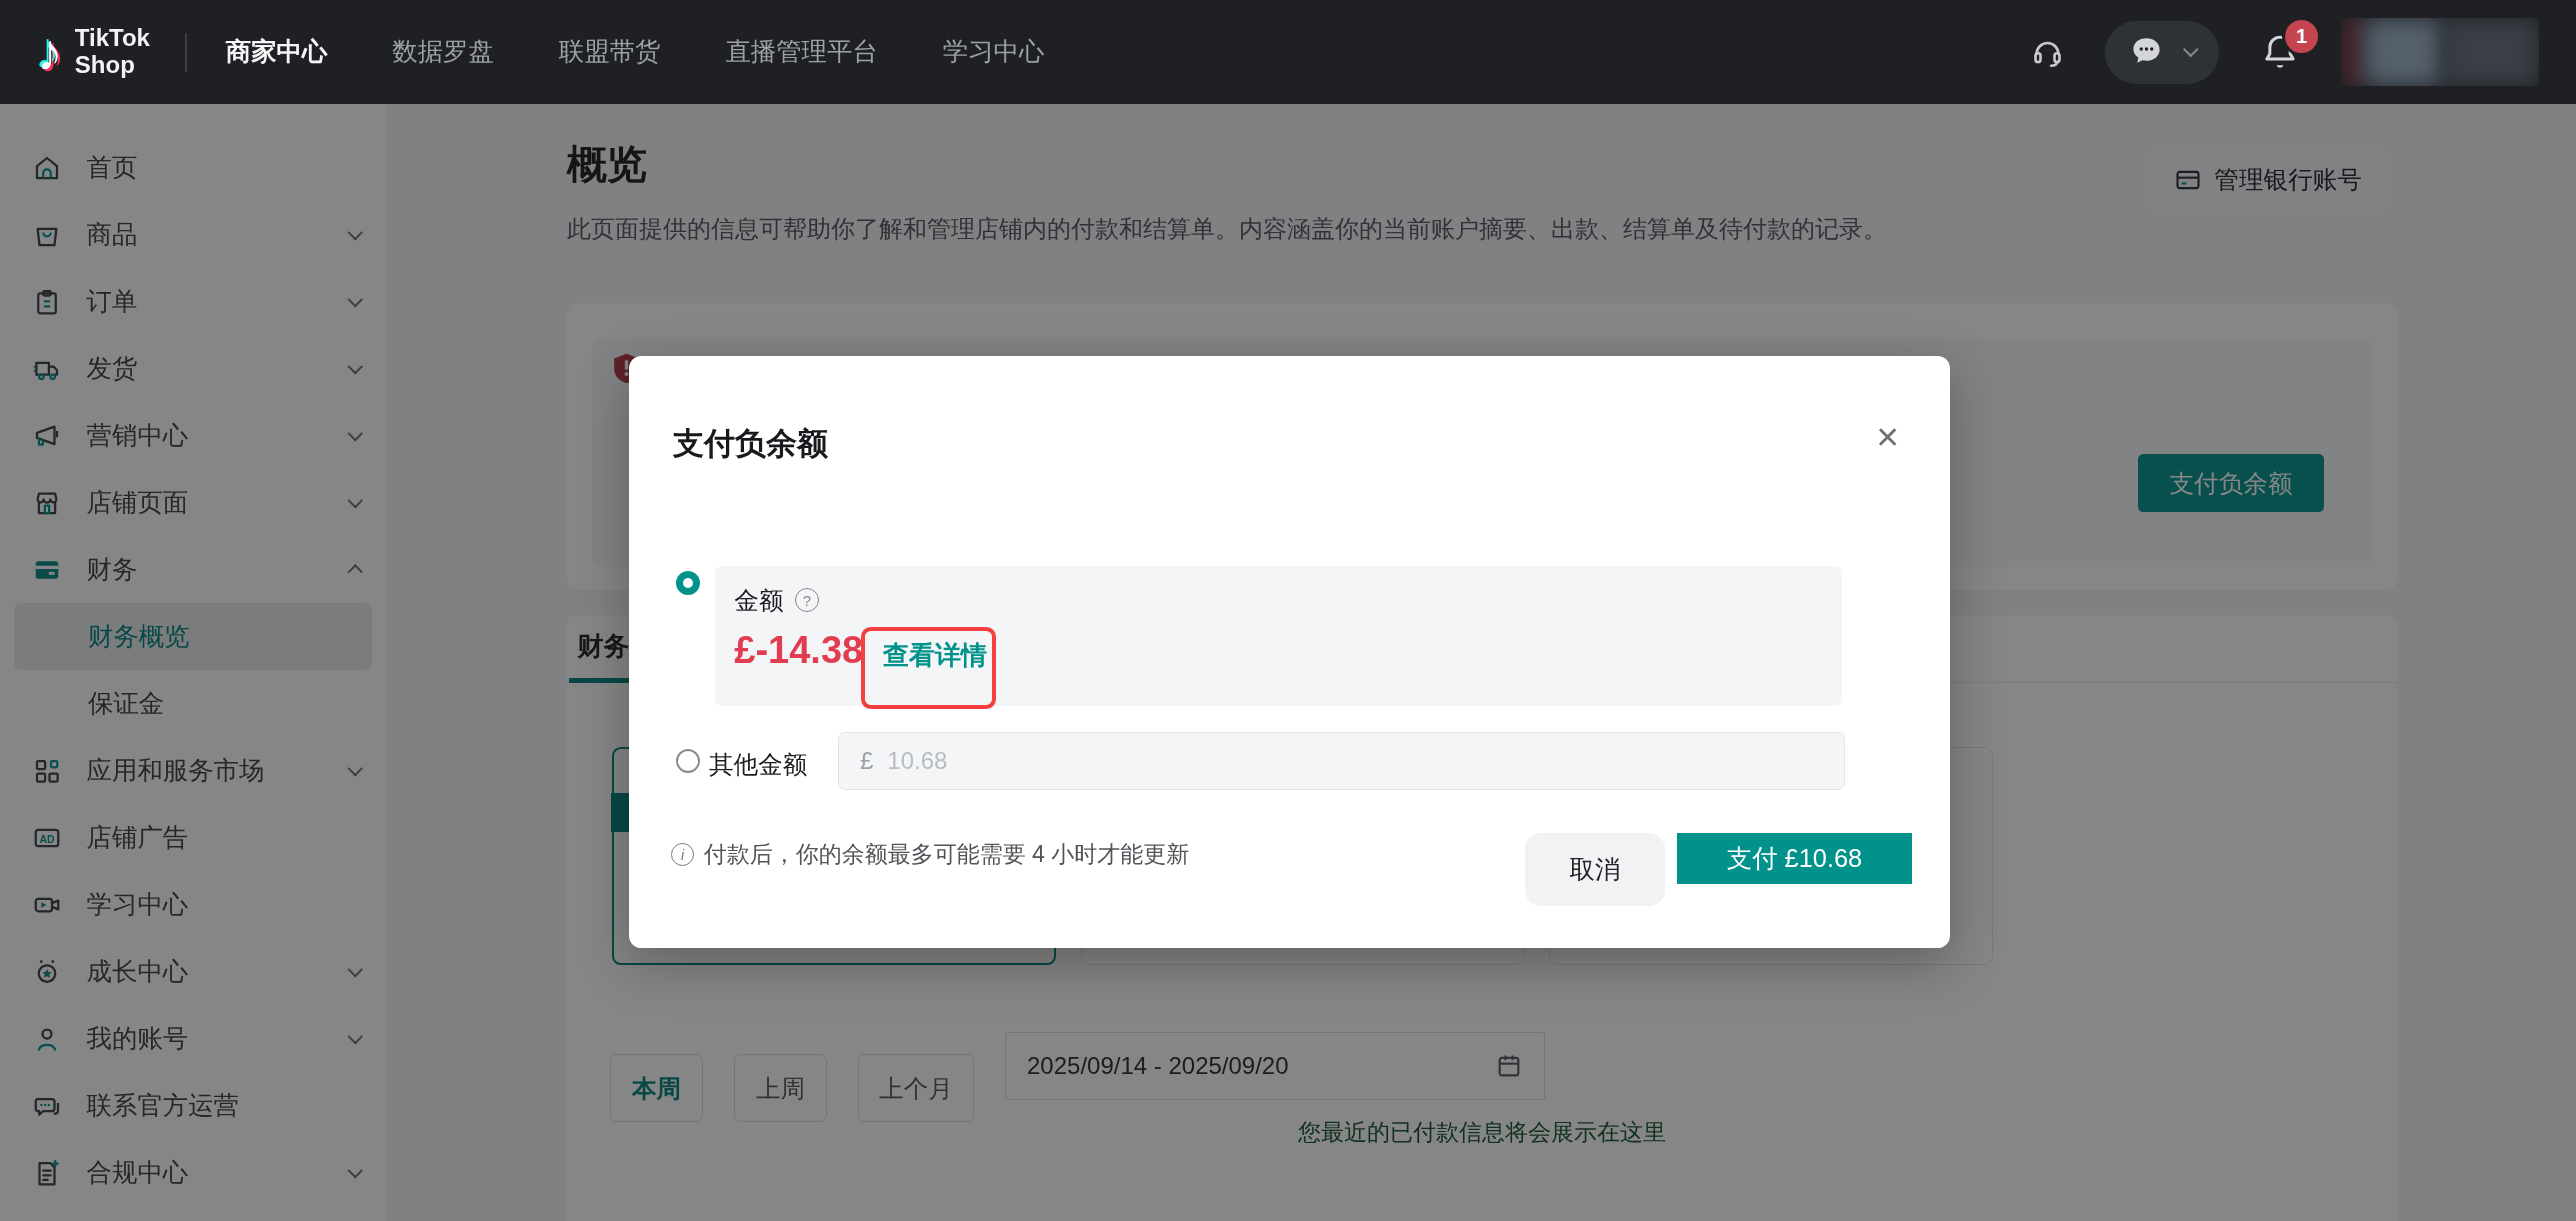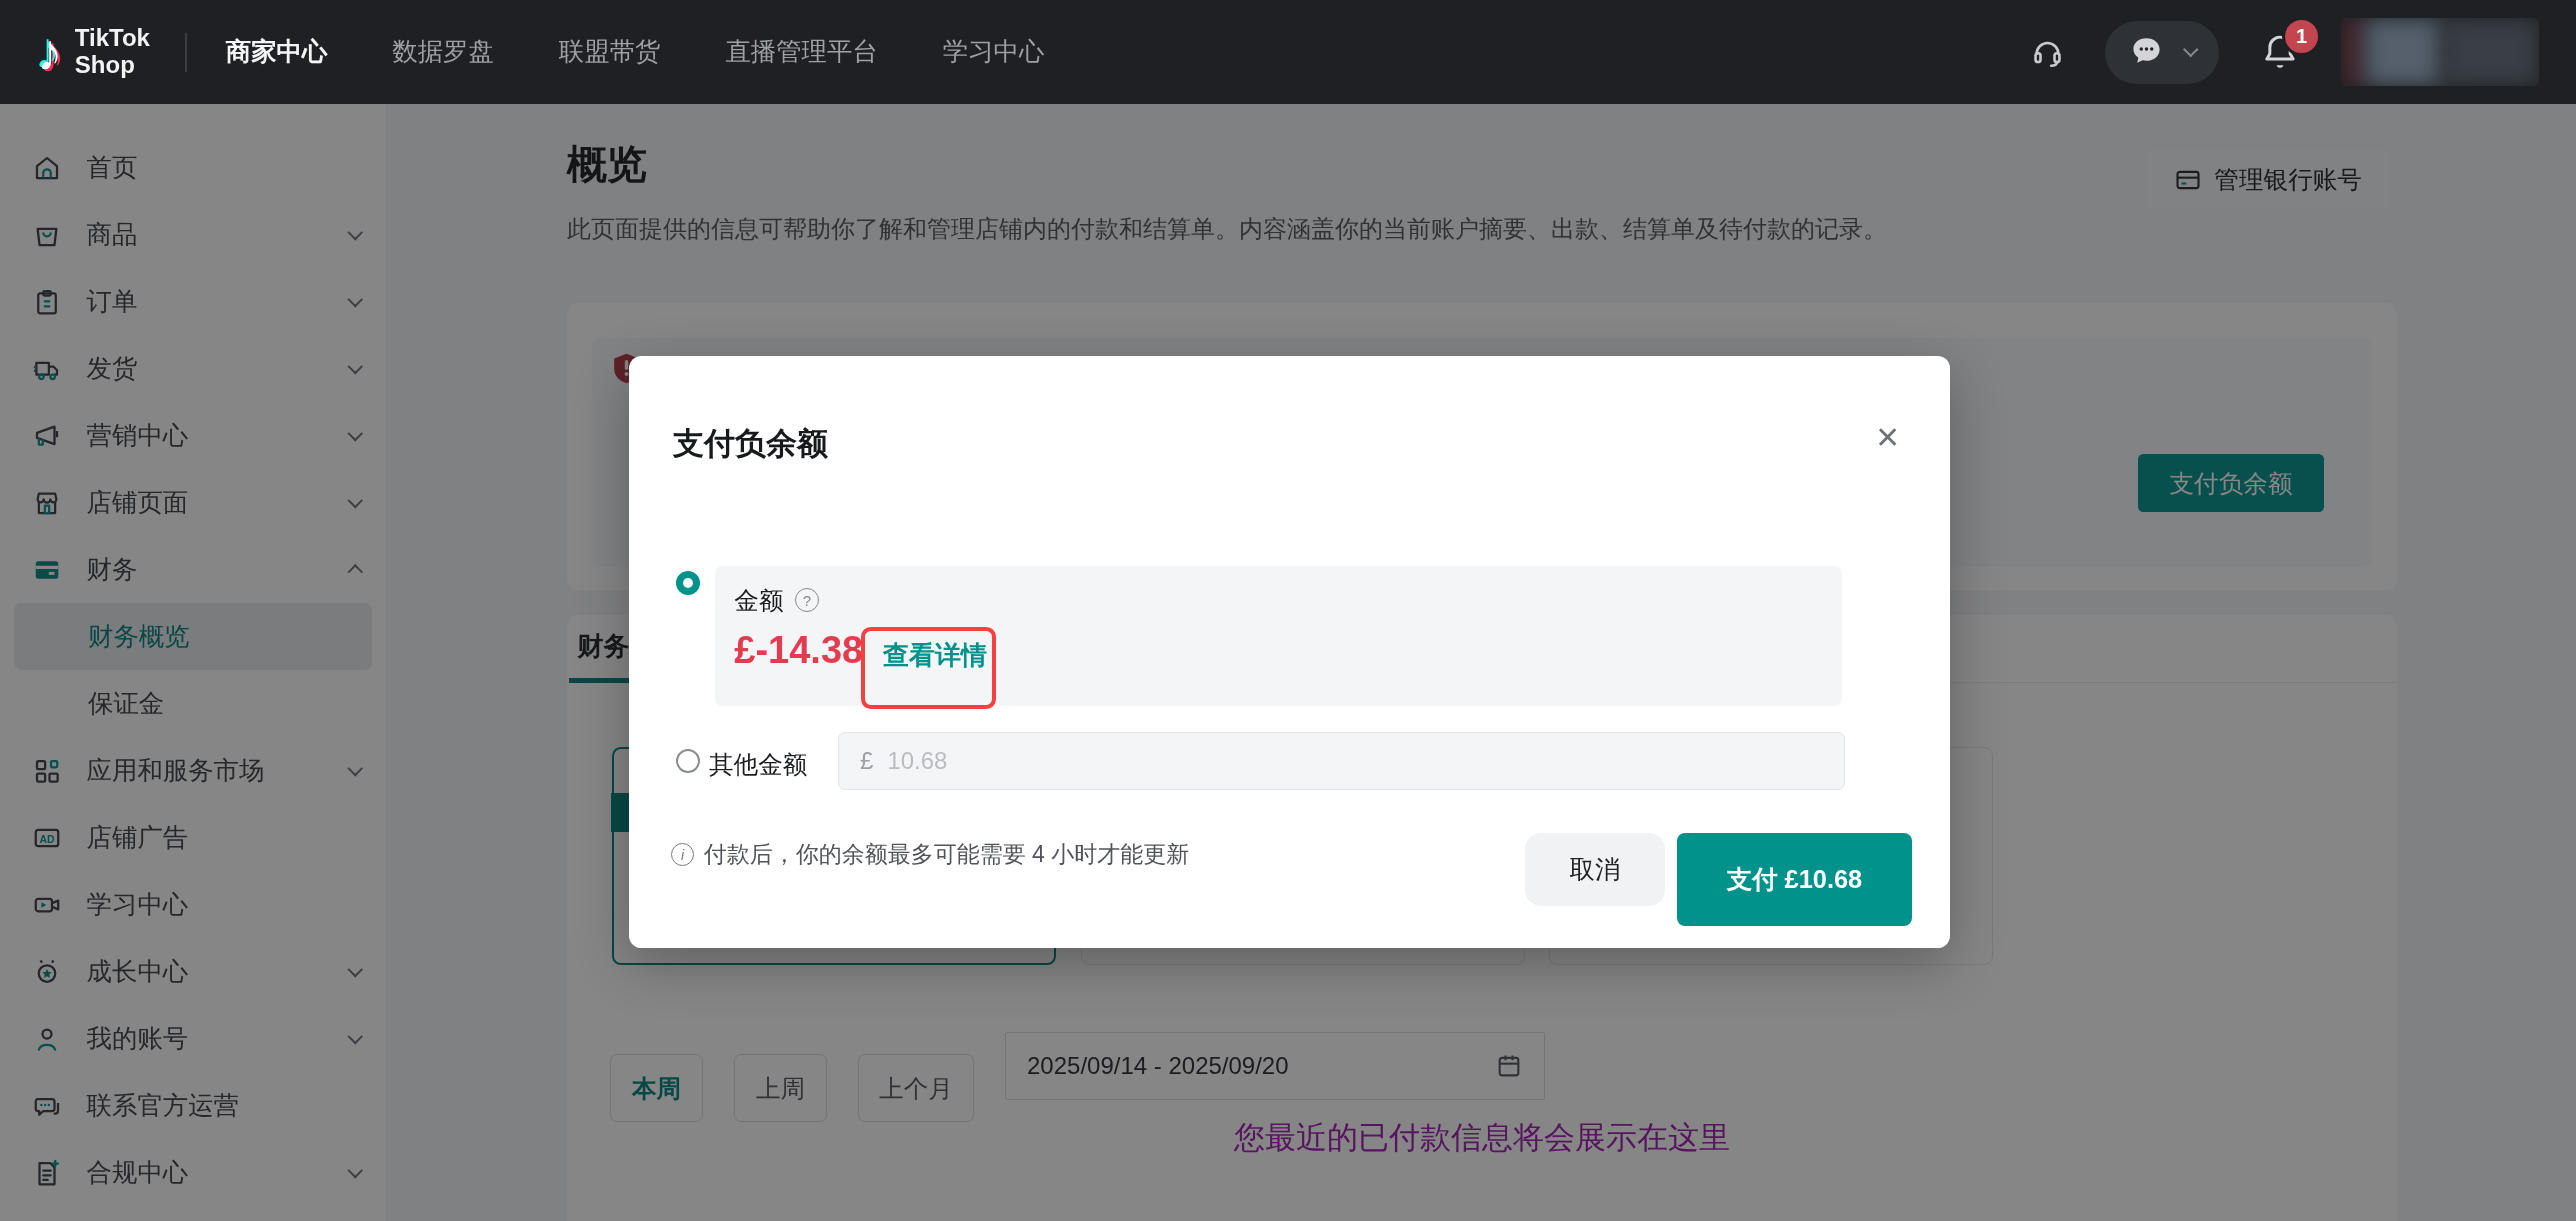--- a/index.html
+++ b/index.html
@@ -72,21 +72,21 @@
   .sum-card.selected { border:2.6px solid #00837c; }
   .sum-badge { position:absolute; left:-2.6px; top:44px; width:28px; height:39px; background:#00837c; border-radius:0 4.4px 4.4px 0; }
   .filter-row { position:absolute; left:43px; top:395px; display:flex; gap:31px; align-items:center; }
   .f-btn { height:68px; border:1.8px solid #d9dbde; border-radius:7px; background:#fff;
     display:flex; align-items:center; justify-content:center; font-size:24.6px; color:#54575b; cursor:pointer;margin-top:44px; }
   .f-btn.w1 { width:93px; } .f-btn.w2 { width:116px; }
   .f-btn.active { color:#00837c; font-weight:600; }
   .date-input { width:540px; height:68px; border:1.8px solid #d9dbde; border-radius:2px; background:#fff;
     display:flex; align-items:center; padding:0 21px; font-size:24px; color:#2b2d30; cursor:pointer; }
   .date-input .sp { flex:1; }
-  .empty-text { position:absolute; left:0; right:0; top:502px; text-align:center; font-size:31px; color:#a21caf; }
+  .empty-text { position:absolute; left:0; right:0; top:502px; text-align:center; font-size:23px; color:#14532d; }
 
   
   .overlay { position:absolute; left:0; top:104px; right:0; bottom:0; background:rgba(13,14,15,0.5); z-index:40; }
   .modal { position:absolute; left:629px; top:356px; width:1321px; height:592px; background:#fff;
     border-radius:12.3px; z-index:60; box-shadow:0 16px 53px rgba(0,0,0,.28); }
   .modal-title { position:absolute; left:44px; top:67px; font-size:31px; font-weight:600; color:#17191c; }
   .modal-close { position:absolute; right:51px; top:61px; font-size:39px; color:#6d7175; cursor:pointer; line-height:1; }
   .radio { position:absolute; width:24px; height:24px; border-radius:50%; background:#fff; }
   .radio.sel { left:47px; top:215px; border:7px solid #00928b; }
   .radio.unsel { left:47px; top:393px; border:2.2px solid #8a8d91; }
@@ -105,22 +105,22 @@
   .cur-prefix { font-size:24px; color:#9ca0a4; }
   .amount-input input { border:none; outline:none; background:transparent; font-size:24px; color:#3c4043;
     width:100%; font-family:inherit; }
   .amount-input input::placeholder { color:#b9bdc1; }
   .modal-note { position:absolute; left:42px; top:483px; display:flex; align-items:center; gap:9.7px;
     font-size:23px; color:#515458; }
   .info-circle { width:23px; height:23px; border:1.8px solid #75787c; border-radius:50%; color:#75787c;
     font-size:14px; font-style:italic; display:flex; align-items:center; justify-content:center; }
   .btn-cancel { position:absolute; left:896px; top:477px; width:140px; height:73px; background:#f1f2f4;
     border-radius:16px; font-size:25.4px; color:#202225; display:flex; align-items:center; justify-content:center; cursor:pointer; }
-  .btn-pay { position:absolute; left:1048px; top:477px; width:235px; height:93px; background:#00928b;
-    border-radius:8px; font-size:25.4px; font-weight:700; color:#fff; display:flex; align-items:center; justify-content:center; cursor:pointer; }
+  .btn-pay { position:absolute; left:1048px; top:477px; width:235px; height:51px; background:#00928b;
+    border-radius:0; font-size:25.4px; font-weight:400; color:#fff; display:flex; align-items:center; justify-content:center; cursor:pointer; }
 </style>
 </head>
 <body>
 
 <div class="topbar">
   <div class="logo">
     <span class="logo-note">♪</span>
     <span class="logo-text">
       <div>TikTok</div>
       <div>Shop</div>

